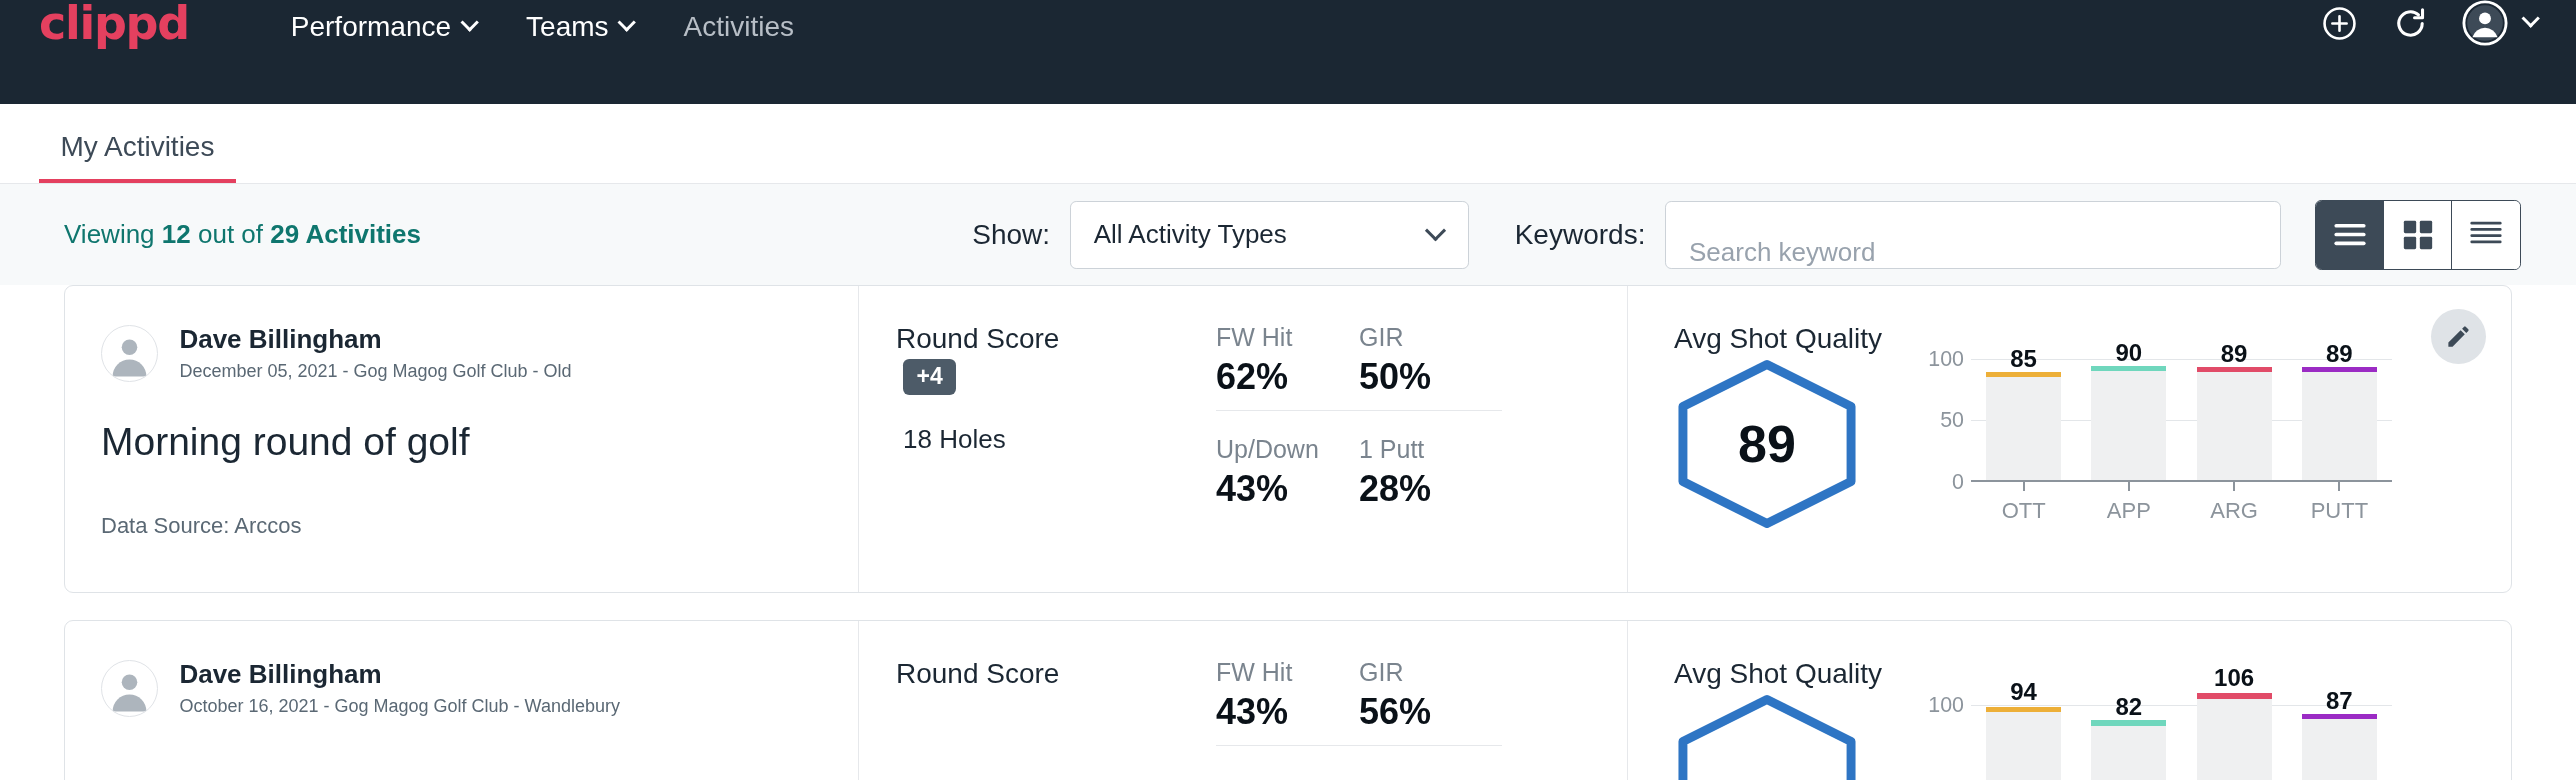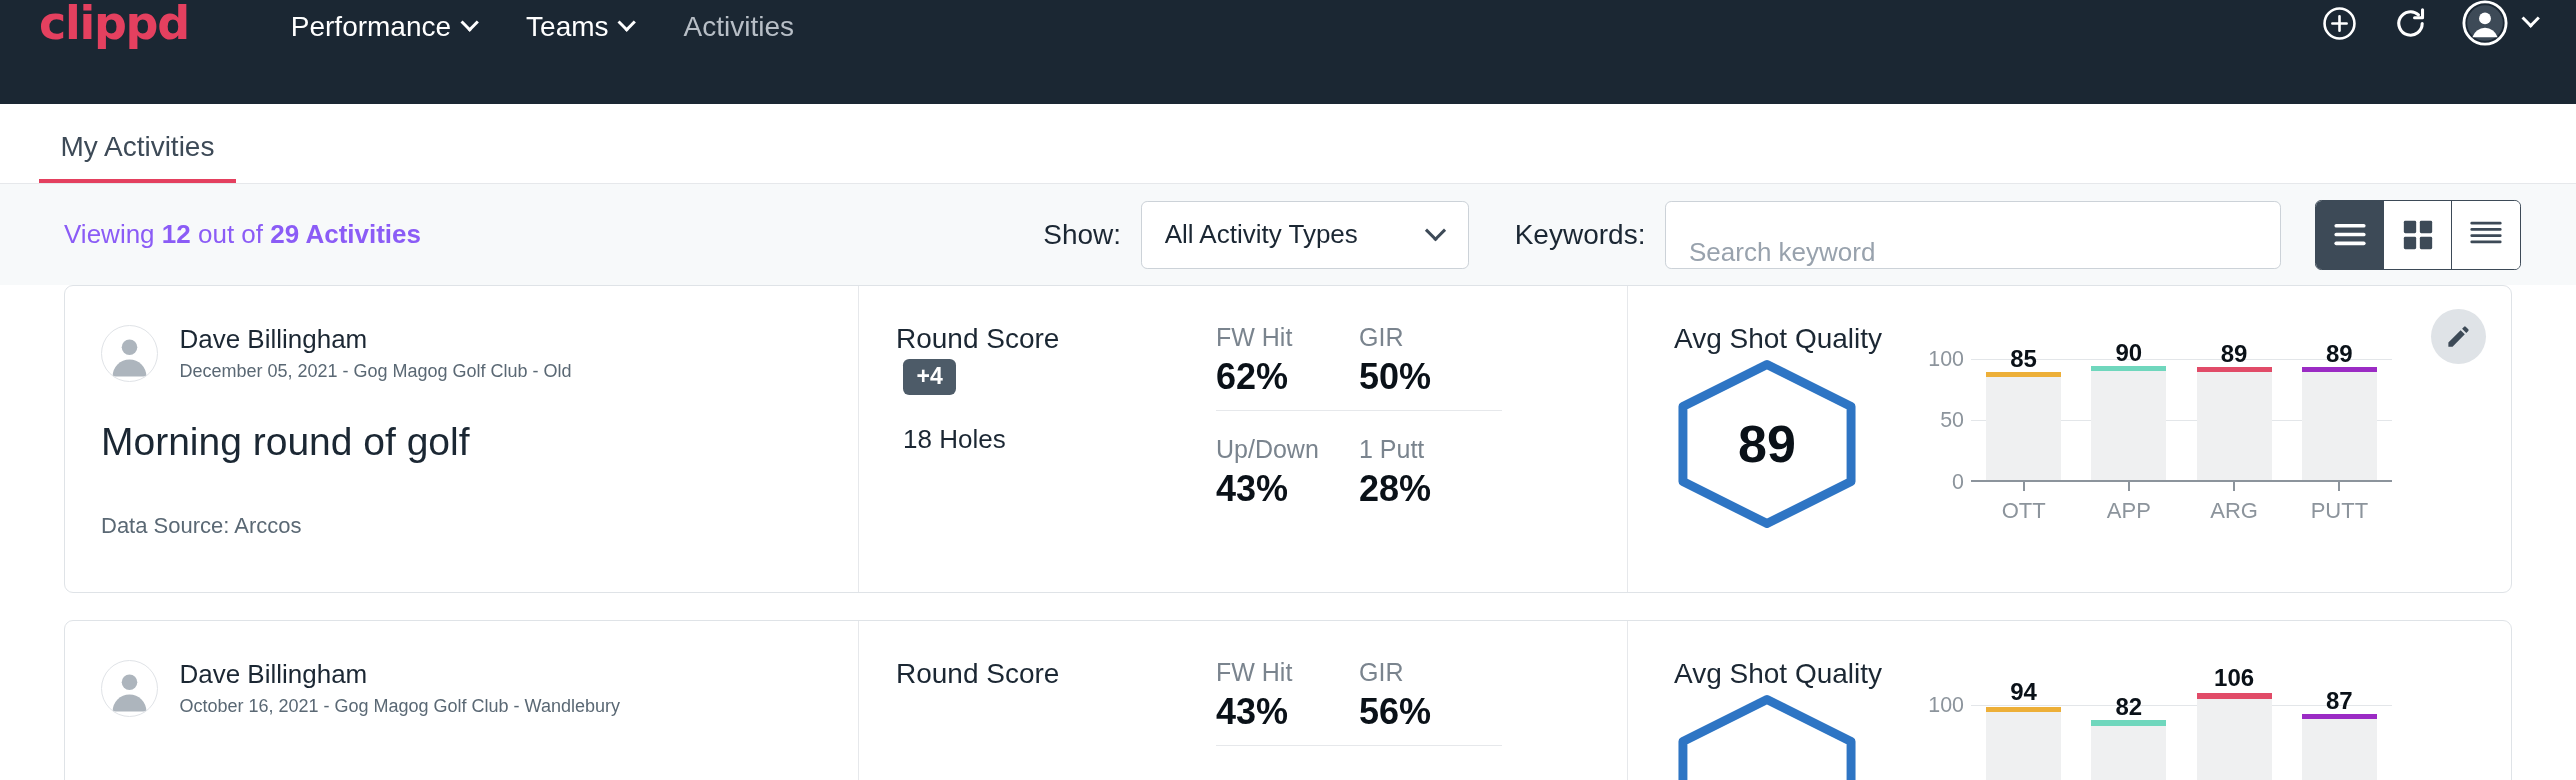--- a/index.html
+++ b/index.html
@@ -74,26 +74,26 @@
   }
 
   
   .filterbar {
     height: 101px;
     background: #f7f9fa;
     display: flex;
     align-items: center;
     padding: 0 55px 0 64px;
   }
-  .viewing { font-size: 26px; color: #8b5cf6; white-space: nowrap; }
+  .viewing { font-size: 26px; color: #0f766e; white-space: nowrap; }
   .viewing b { font-weight: 700; }
   .fspacer { flex: 1; }
   .fl-label { font-size: 28px; color: #1b2733; margin-right: 19.6px; white-space: nowrap; }
   .select {
-    width: 328px; height: 68px;
+    width: 399px; height: 68px;
     background: #ffffff;
     border: 0.9px solid #ccd2d8;
     border-radius: 6.2px;
     display: flex; align-items: center;
     padding: 0 23px;
     font-size: 26px; color: #1b2733;
     cursor: pointer;
     position: relative;
   }
   .select .sel-chev {
@@ -154,21 +154,21 @@
     padding: 37px 41px 0 36px;
     border-right: 0.9px solid #e6e8eb;
   }
   .ownerrow { display: flex; align-items: center; gap: 21.4px; }
   .pavatar {
     width: 57px; height: 57px; border-radius: 50%;
     background: #ffffff; border: 0.9px solid #e0e3e7;
     display: flex; align-items: flex-end; justify-content: center;
     overflow: hidden; flex: none;
   }
-  .owner-name { font-size: 26px; font-weight: 400; color: #1b2733; line-height: 1.25; }
+  .owner-name { font-size: 26px; font-weight: 700; color: #1b2733; line-height: 1.25; }
   .owner-sub { font-size: 18px; color: #5a6874; line-height: 1.35; margin-top: 3.6px; }
   .activity-title {
     font-size: 39px; color: #1b2733; font-weight: 400;
     margin-top: 37px;
   }
   .datasource { font-size: 22px; color: #5a6874; margin-top: 49px; }
 
   .col-score { width: 357px; padding: 37px 0 0 37px; }
   .sec-label { font-size: 28px; color: #1b2733; }
   .score-row { display: flex; align-items: flex-end; margin-top: 3.6px; }

